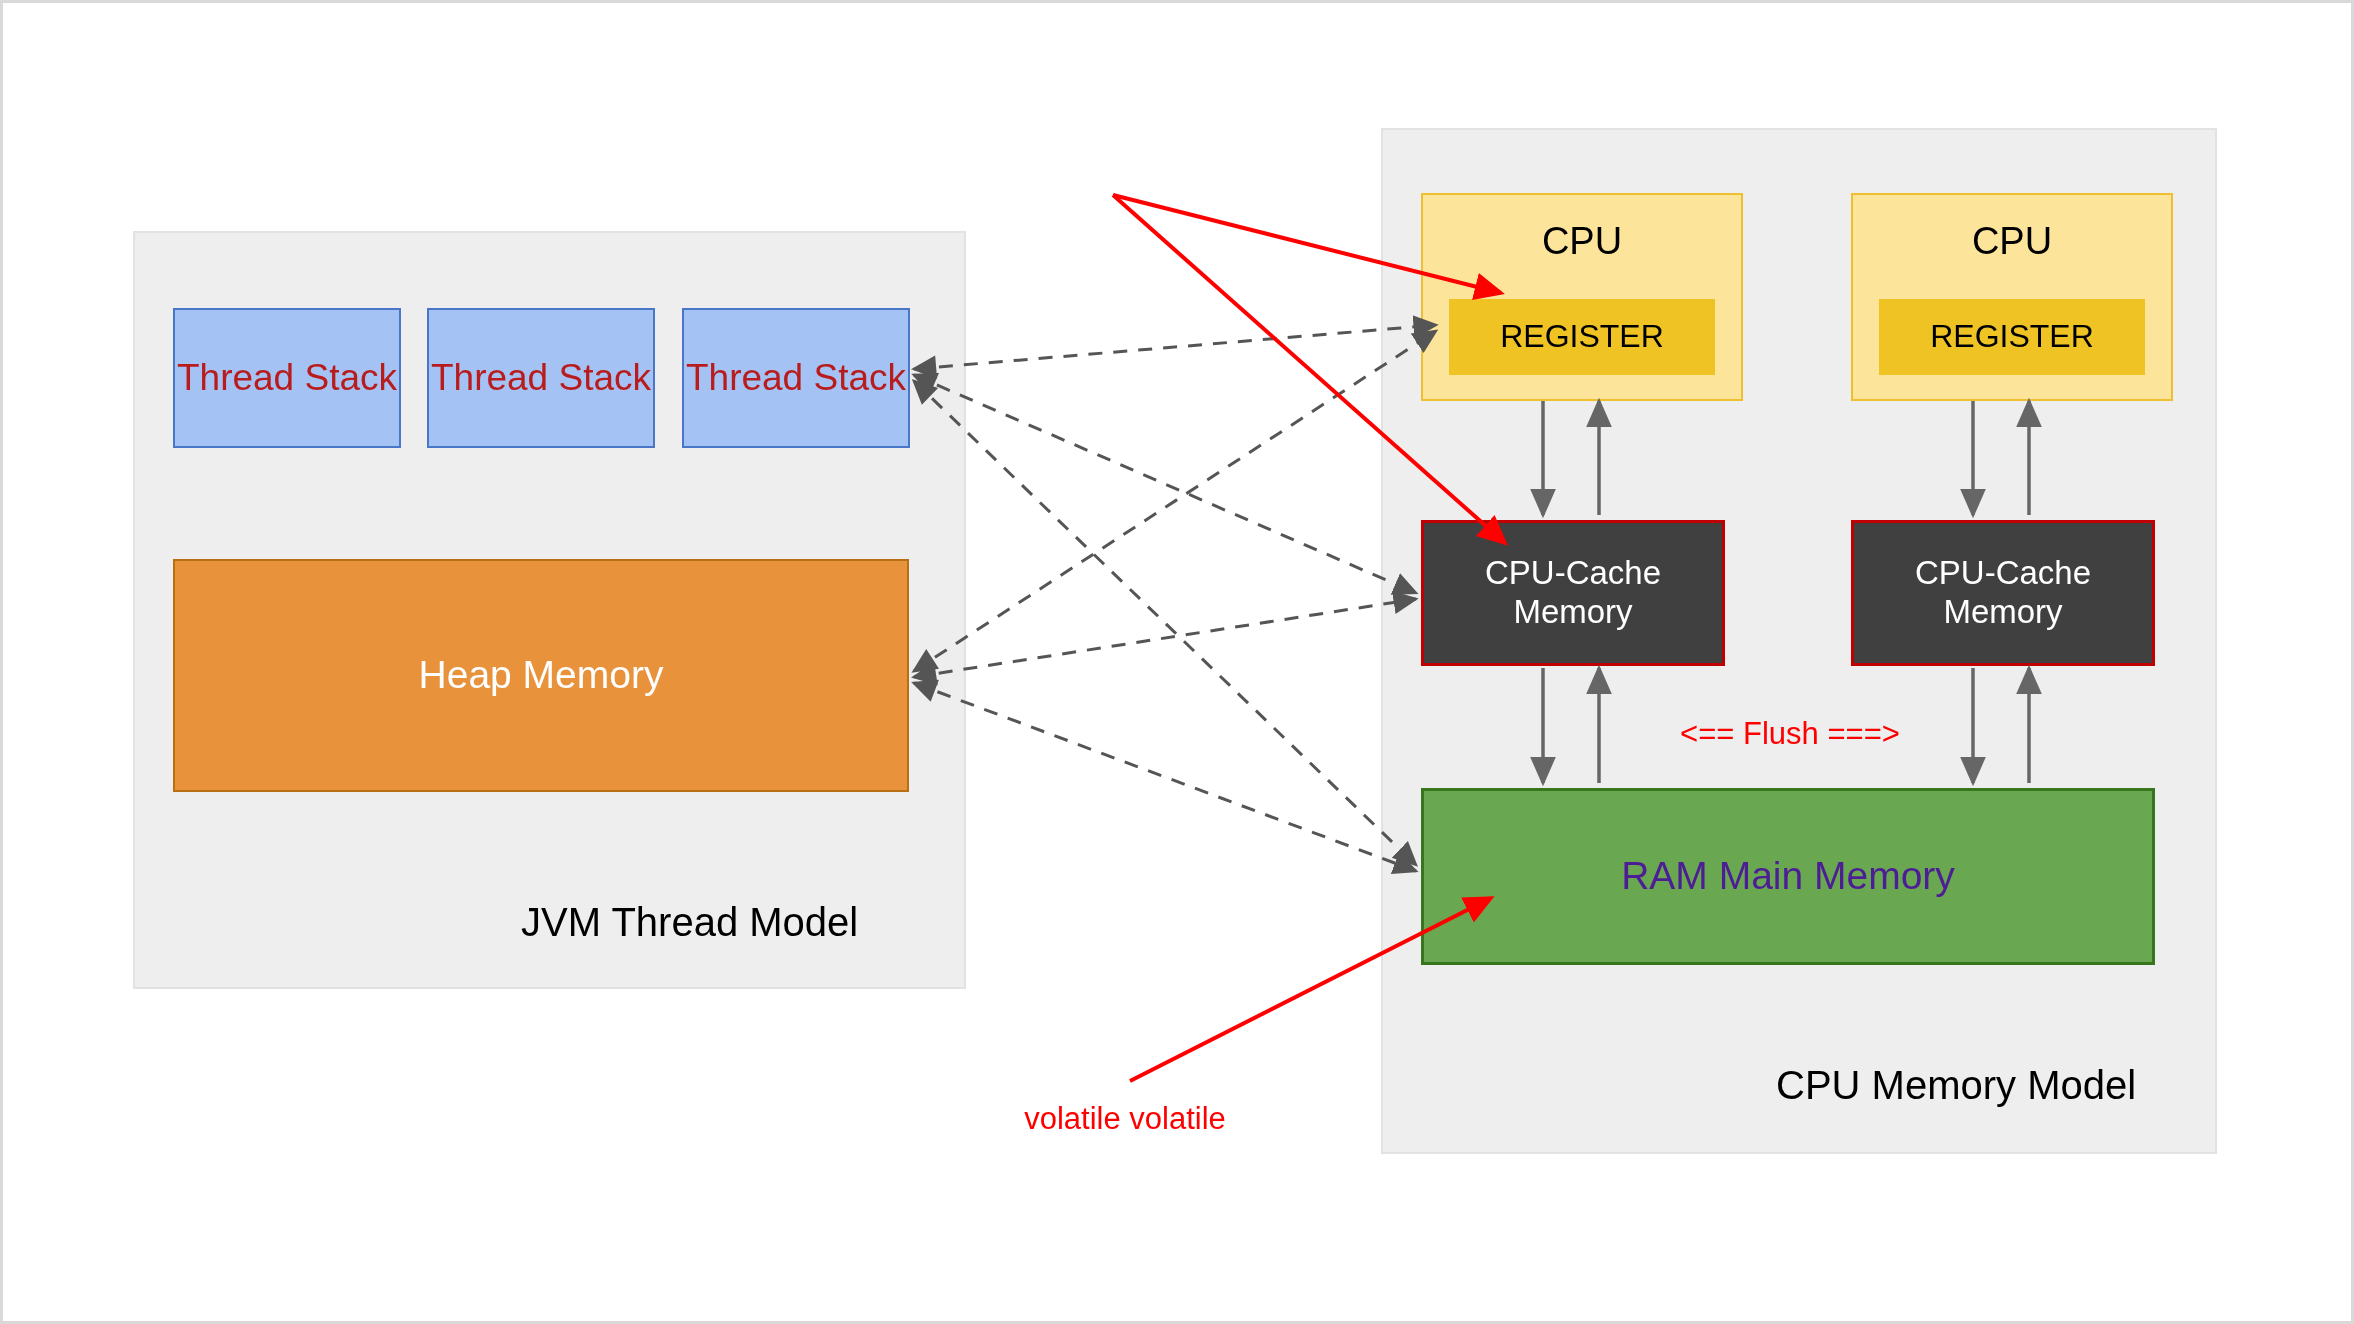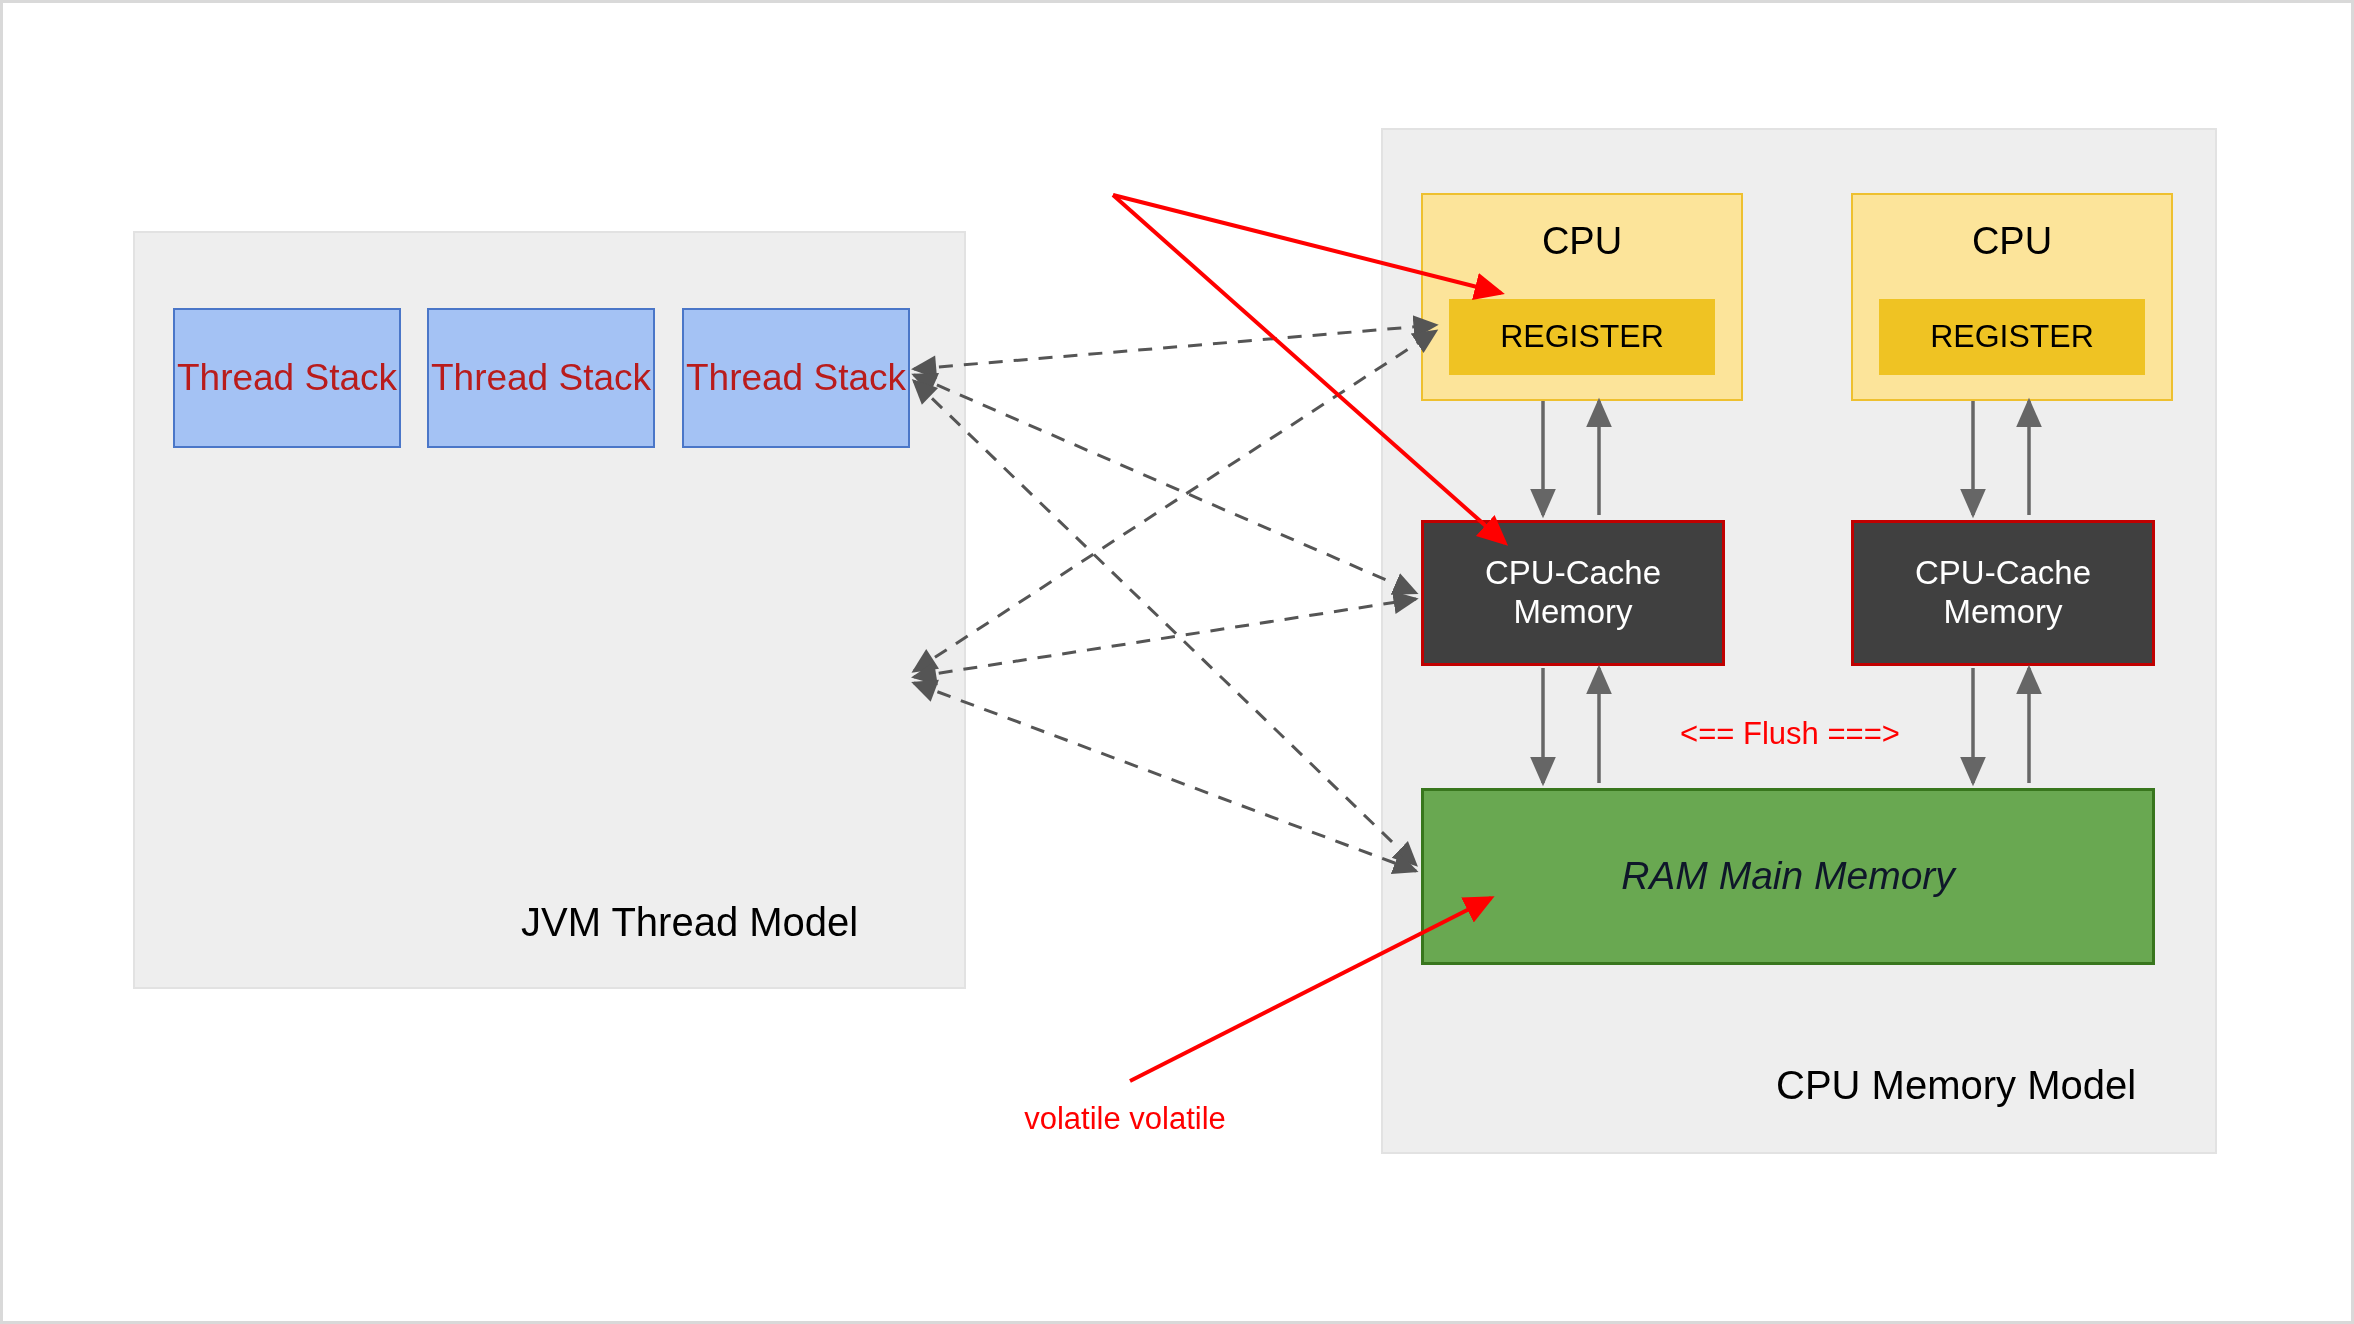--- a/index.html
+++ b/index.html
@@ -123,23 +123,22 @@
   #cpu-cache-1 { left: 1418px; }
   #cpu-cache-2 { left: 1848px; }
 
   #ram-memory {
     left: 1418px;
     top: 785px;
     width: 734px;
     height: 177px;
     background: #69a851;
     border: 3px solid #38761d;
-    color: #0f172a;
+    color: #4c1d95;
     font-size: 39px;
-    font-style: italic;
   }
 
   .annotation {
     position: absolute;
     color: #ff0000;
     font-size: 31px;
     text-align: center;
     white-space: pre-line;
     line-height: 1.25;
   }
@@ -179,20 +178,21 @@
 
   <div class="panel" id="jvm-panel"></div>
 
   <div class="node thread-stack" id="thread-stack-1">Thread
 Stack</div>
   <div class="node thread-stack" id="thread-stack-2">Thread
 Stack</div>
   <div class="node thread-stack" id="thread-stack-3">Thread
 Stack</div>
 
+  <div class="node" id="heap-memory">Heap Memory</div>
 
   <div class="panel-title" id="jvm-title">JVM Thread Model</div>
 
   <div class="panel" id="cpu-panel"></div>
 
   <div class="node cpu-box" id="cpu-box-1">CPU</div>
   <div class="node cpu-box" id="cpu-box-2">CPU</div>
 
   <div class="node register" id="register-1">REGISTER</div>
   <div class="node register" id="register-2">REGISTER</div>

